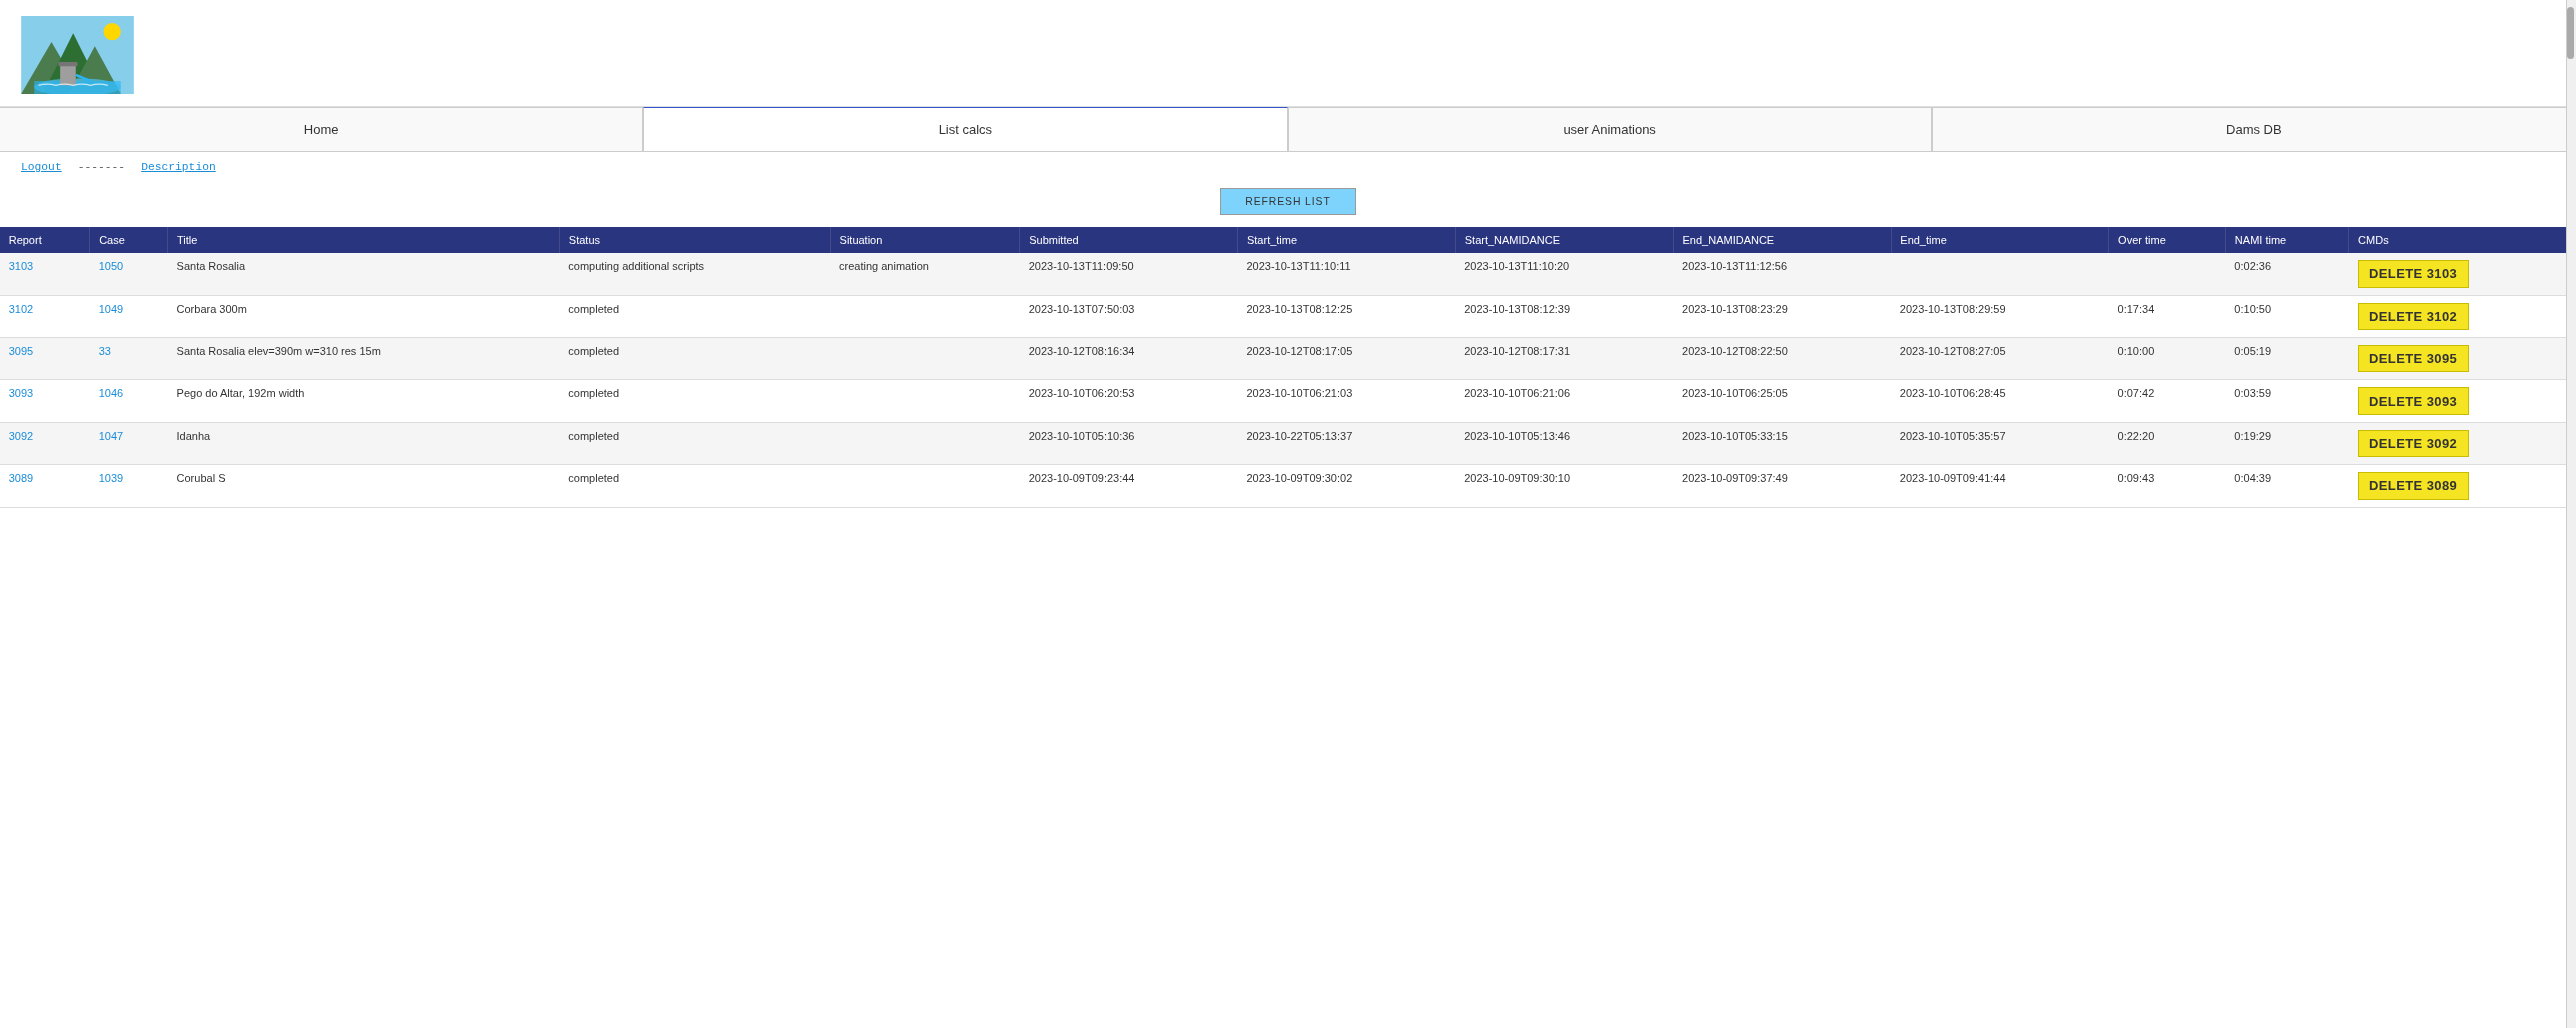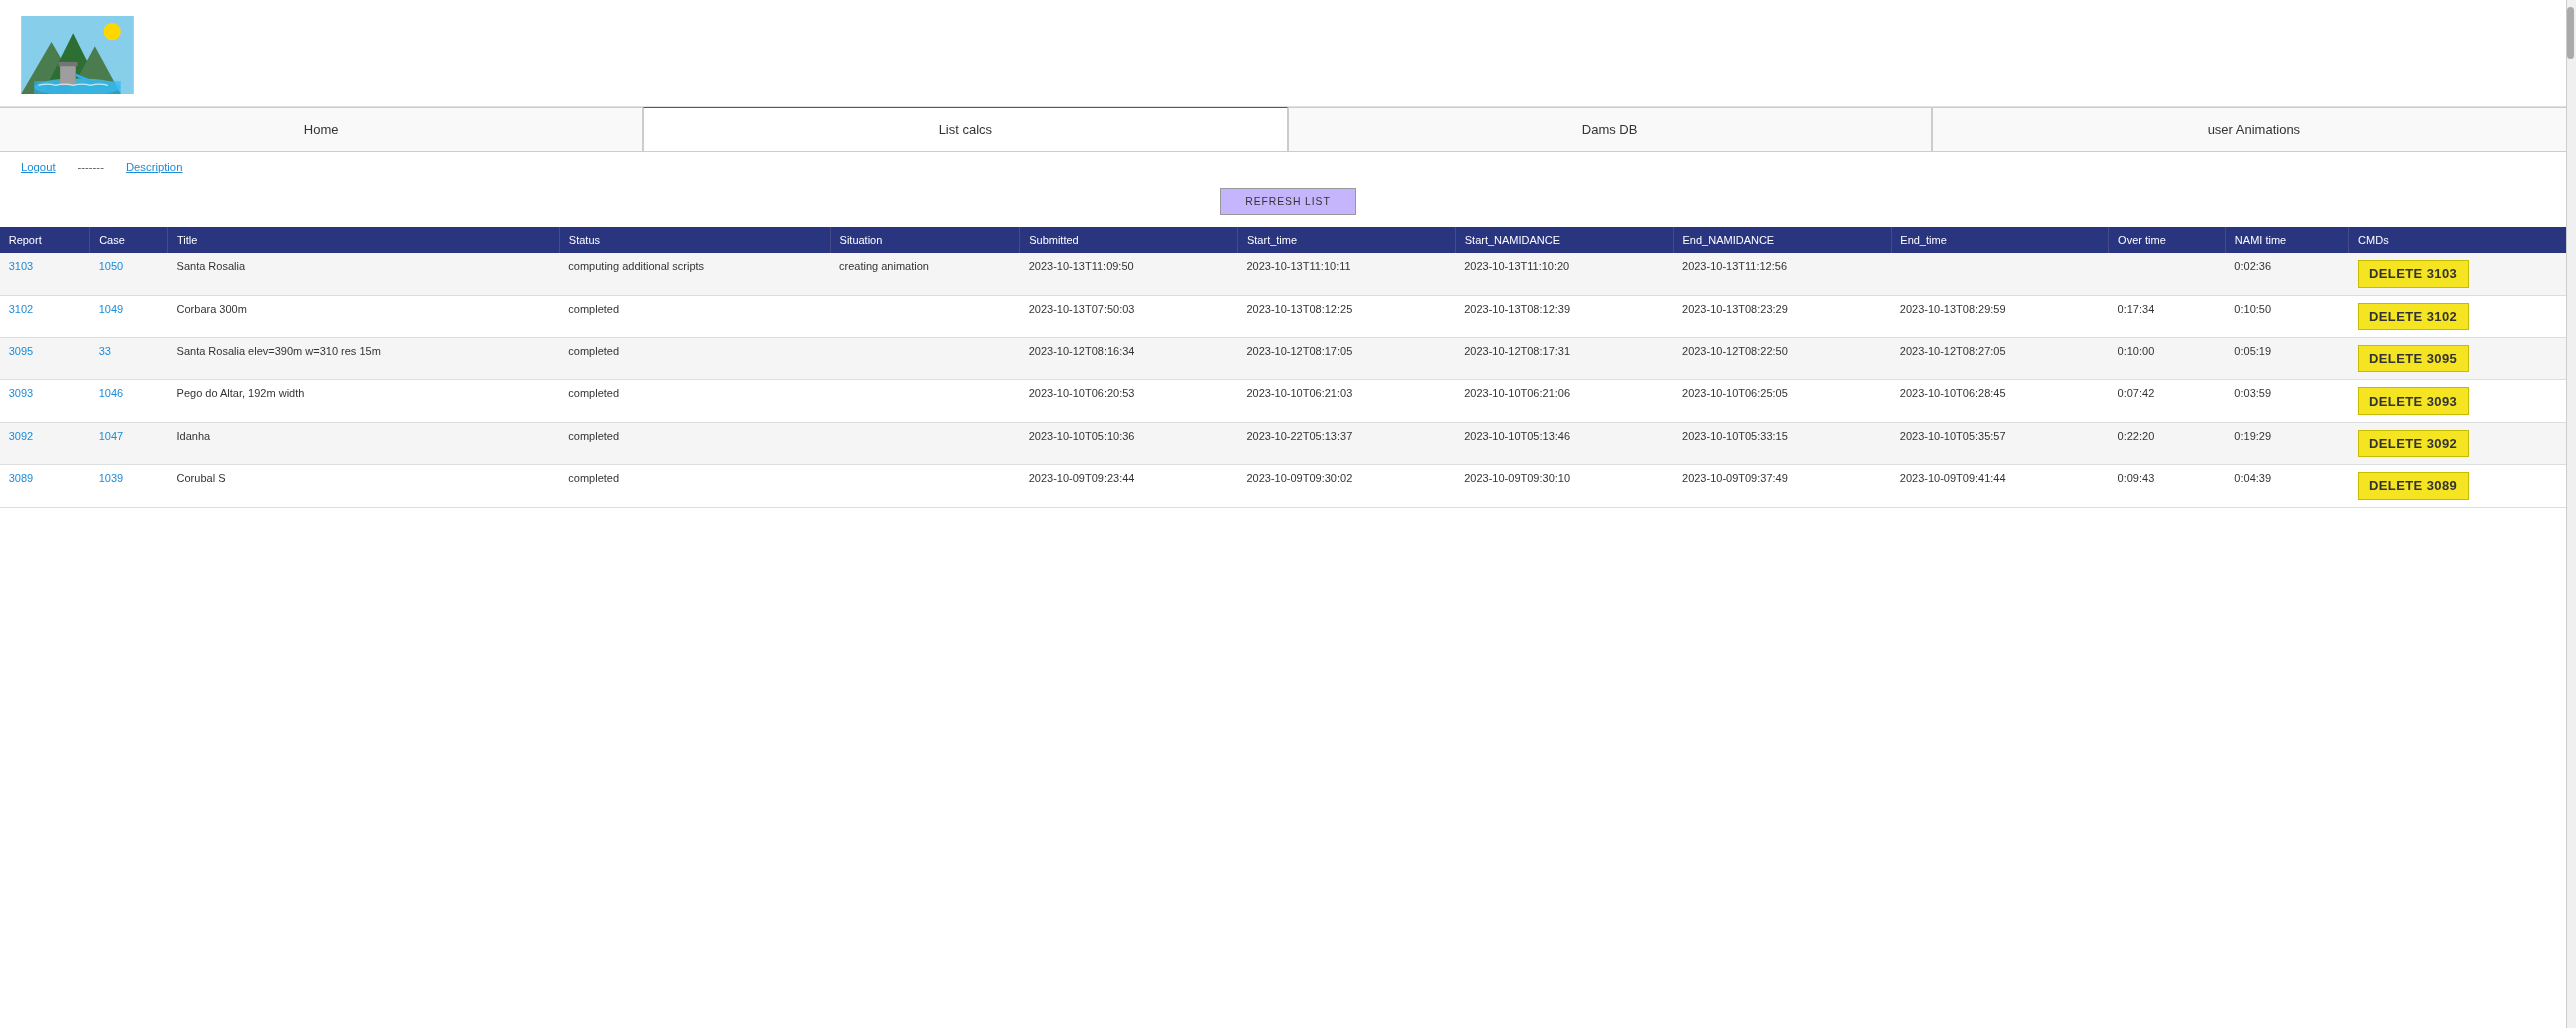--- a/index.html
+++ b/index.html
@@ -45,41 +45,42 @@
       background: #fff;
       border-top: 1.7px solid #3355cc;
       color: #333;
       font-weight: normal;
     }
 
     .toolbar {
       padding: 8.7px 21px 5.2px 21px;
       display: flex;
       align-items: center;
-      gap: 22px;
+      gap: 16px;
+      font-family: Liberation Mono, monospace;
     }
     .toolbar a {
       color: #1a8cd8;
       text-decoration: underline;
       font-size: 11.3px;
       cursor: pointer;
     }
     .toolbar .separator {
       color: #555;
       font-size: 11.3px;
     }
 
     .refresh-container {
       display: flex;
       justify-content: center;
       padding: 10.4px 0 12px 0;
     }
     .refresh-btn {
       border: 0.9px solid #999;
-      background: #c4b5fd;
+      background: #7dd3fc;
       padding: 7px 24px;
       font-size: 10.4px;
       letter-spacing: 0.9px;
       cursor: pointer;
       color: #333;
       text-transform: uppercase;
     }
 
     .data-table {
       width: 100%;
@@ -177,22 +178,22 @@
       <path d="M63 68 Q72 72 80 75" stroke="#29b6f6" stroke-width="3" fill="none"></path>
 
       <path d="M20 80 Q30 77 40 80 Q50 77 60 80 Q70 77 80 80 Q90 77 100 80" stroke="#fff" stroke-width="1.5" fill="none" opacity="0.7"></path>
     </svg>
   </div>
 </div>
 
 <div class="nav-tabs">
   <div class="nav-tab">Home</div>
   <div class="nav-tab active">List calcs</div>
+  <div class="nav-tab">user Animations</div>
   <div class="nav-tab">Dams DB</div>
-  <div class="nav-tab">user Animations</div>
 </div>
 
 <div class="toolbar">
   <a>Logout</a>
   <span class="separator">-------</span>
   <a>Description</a>
 </div>
 
 <div class="refresh-container">
   <button class="refresh-btn">REFRESH LIST</button>

